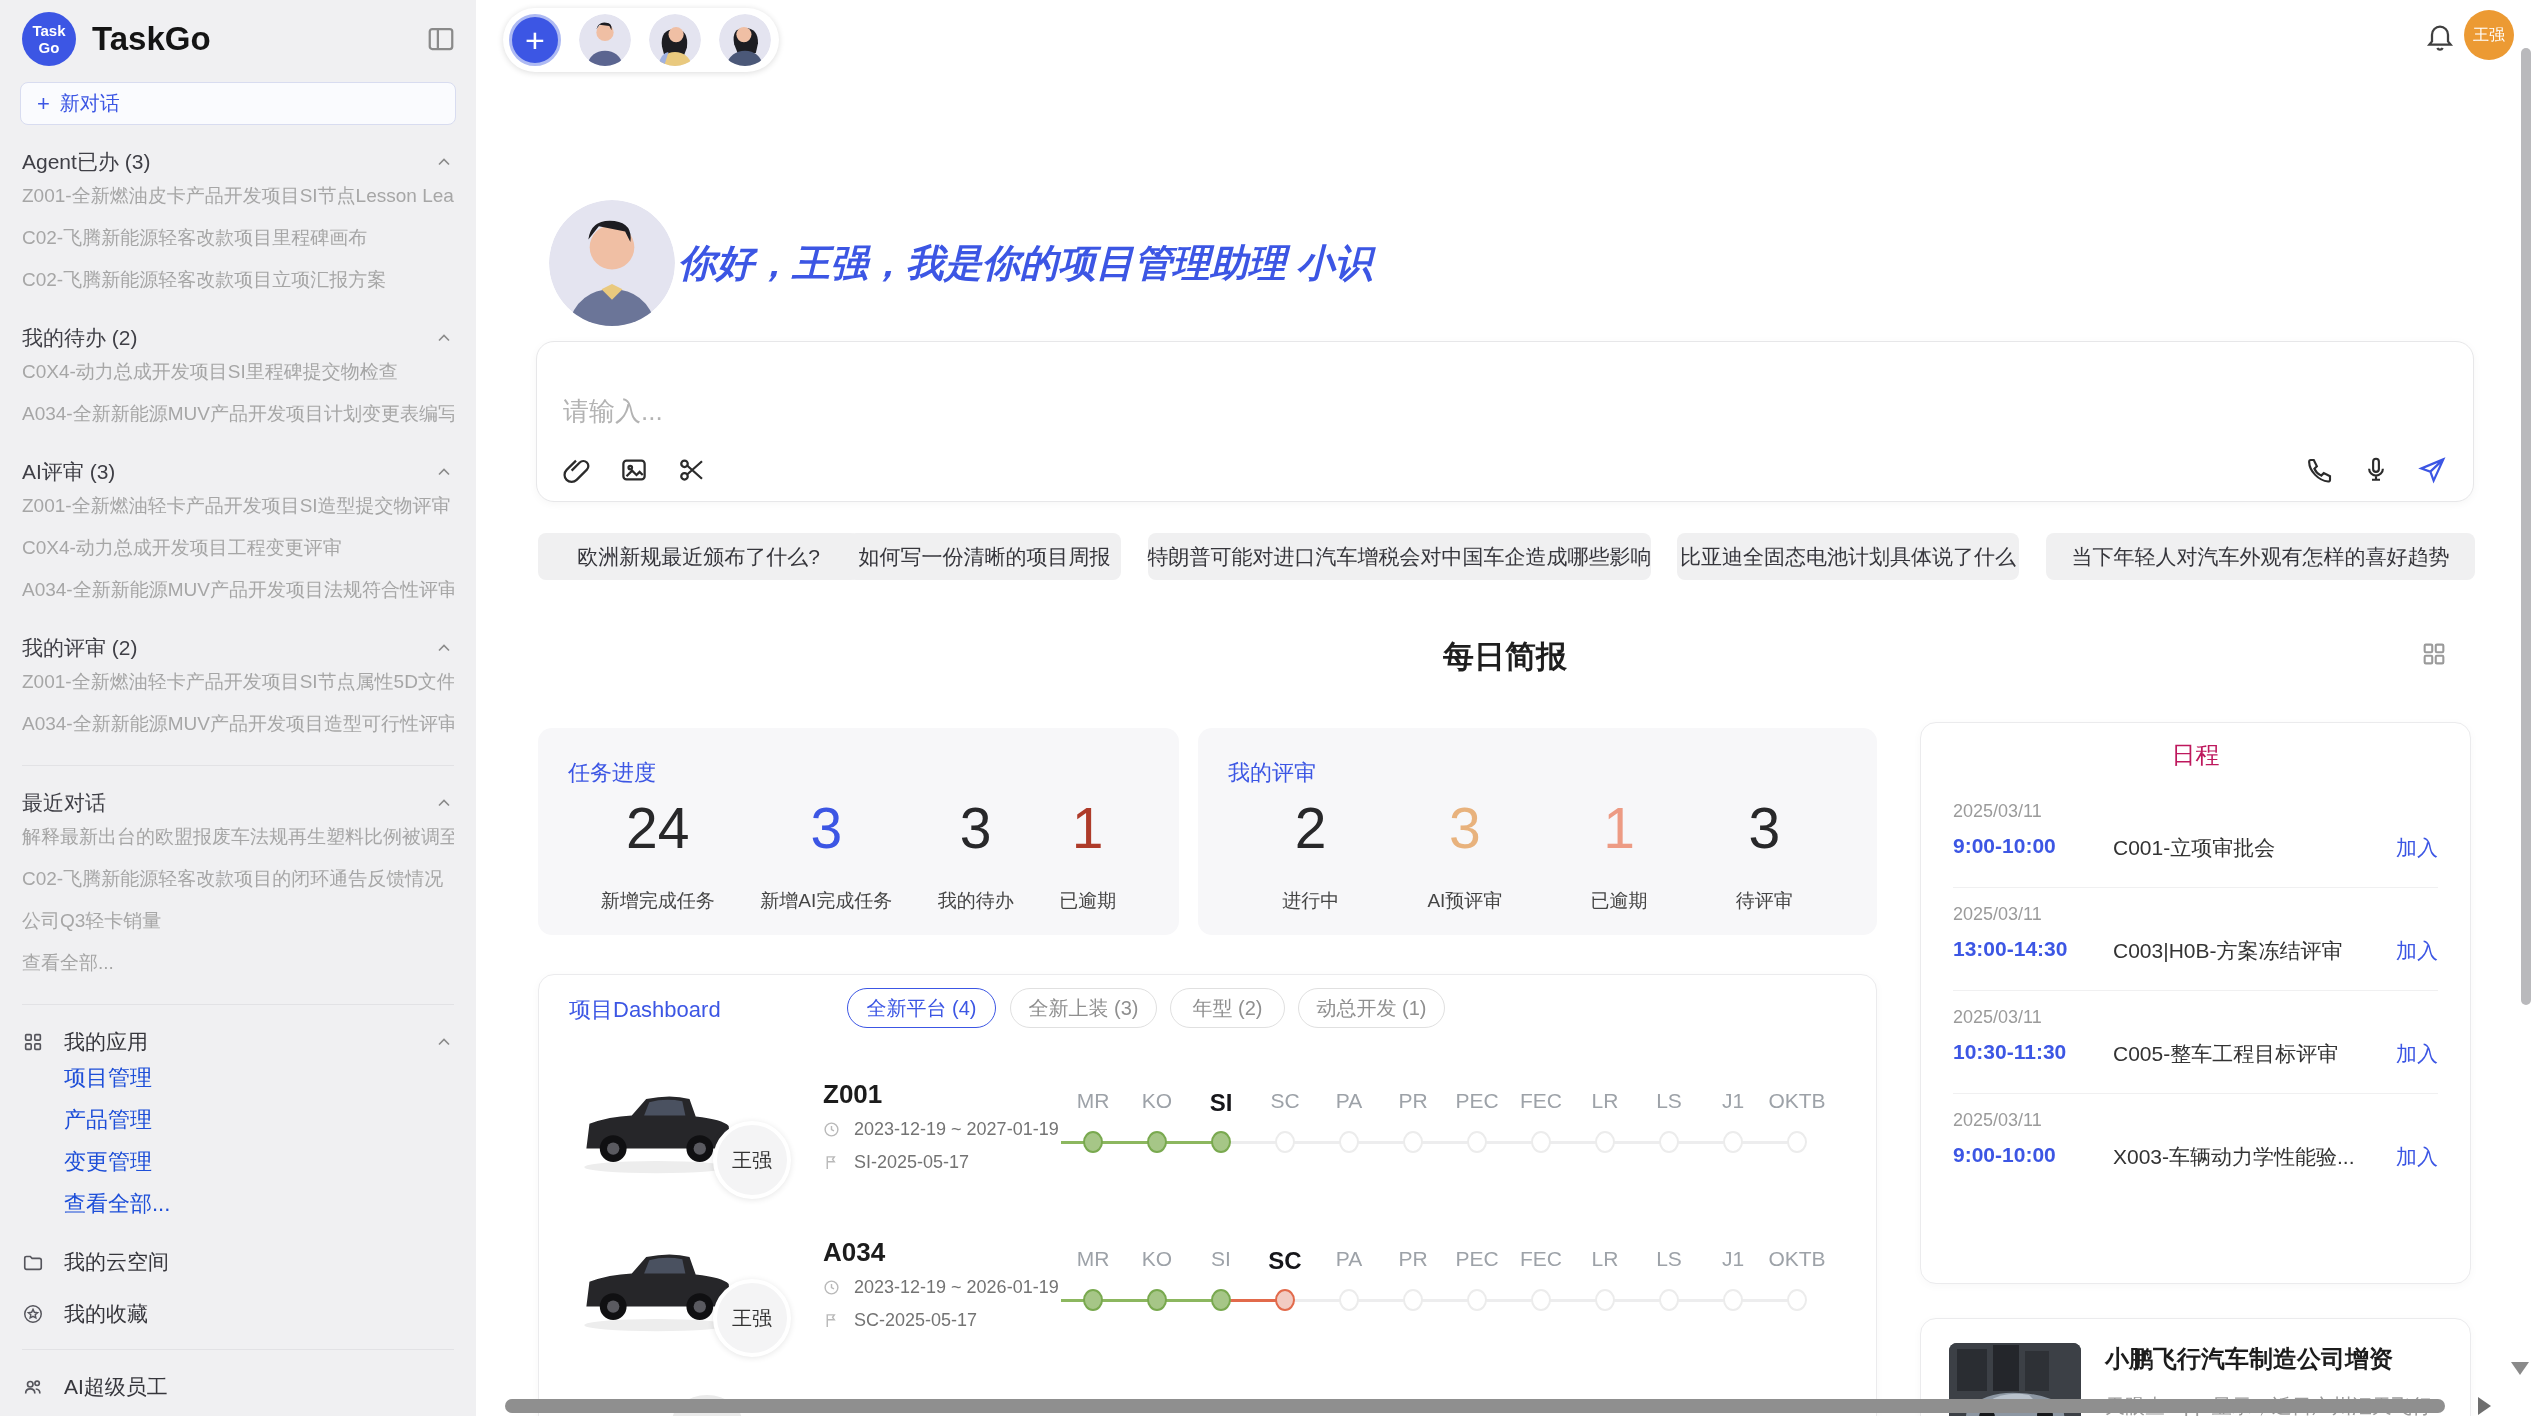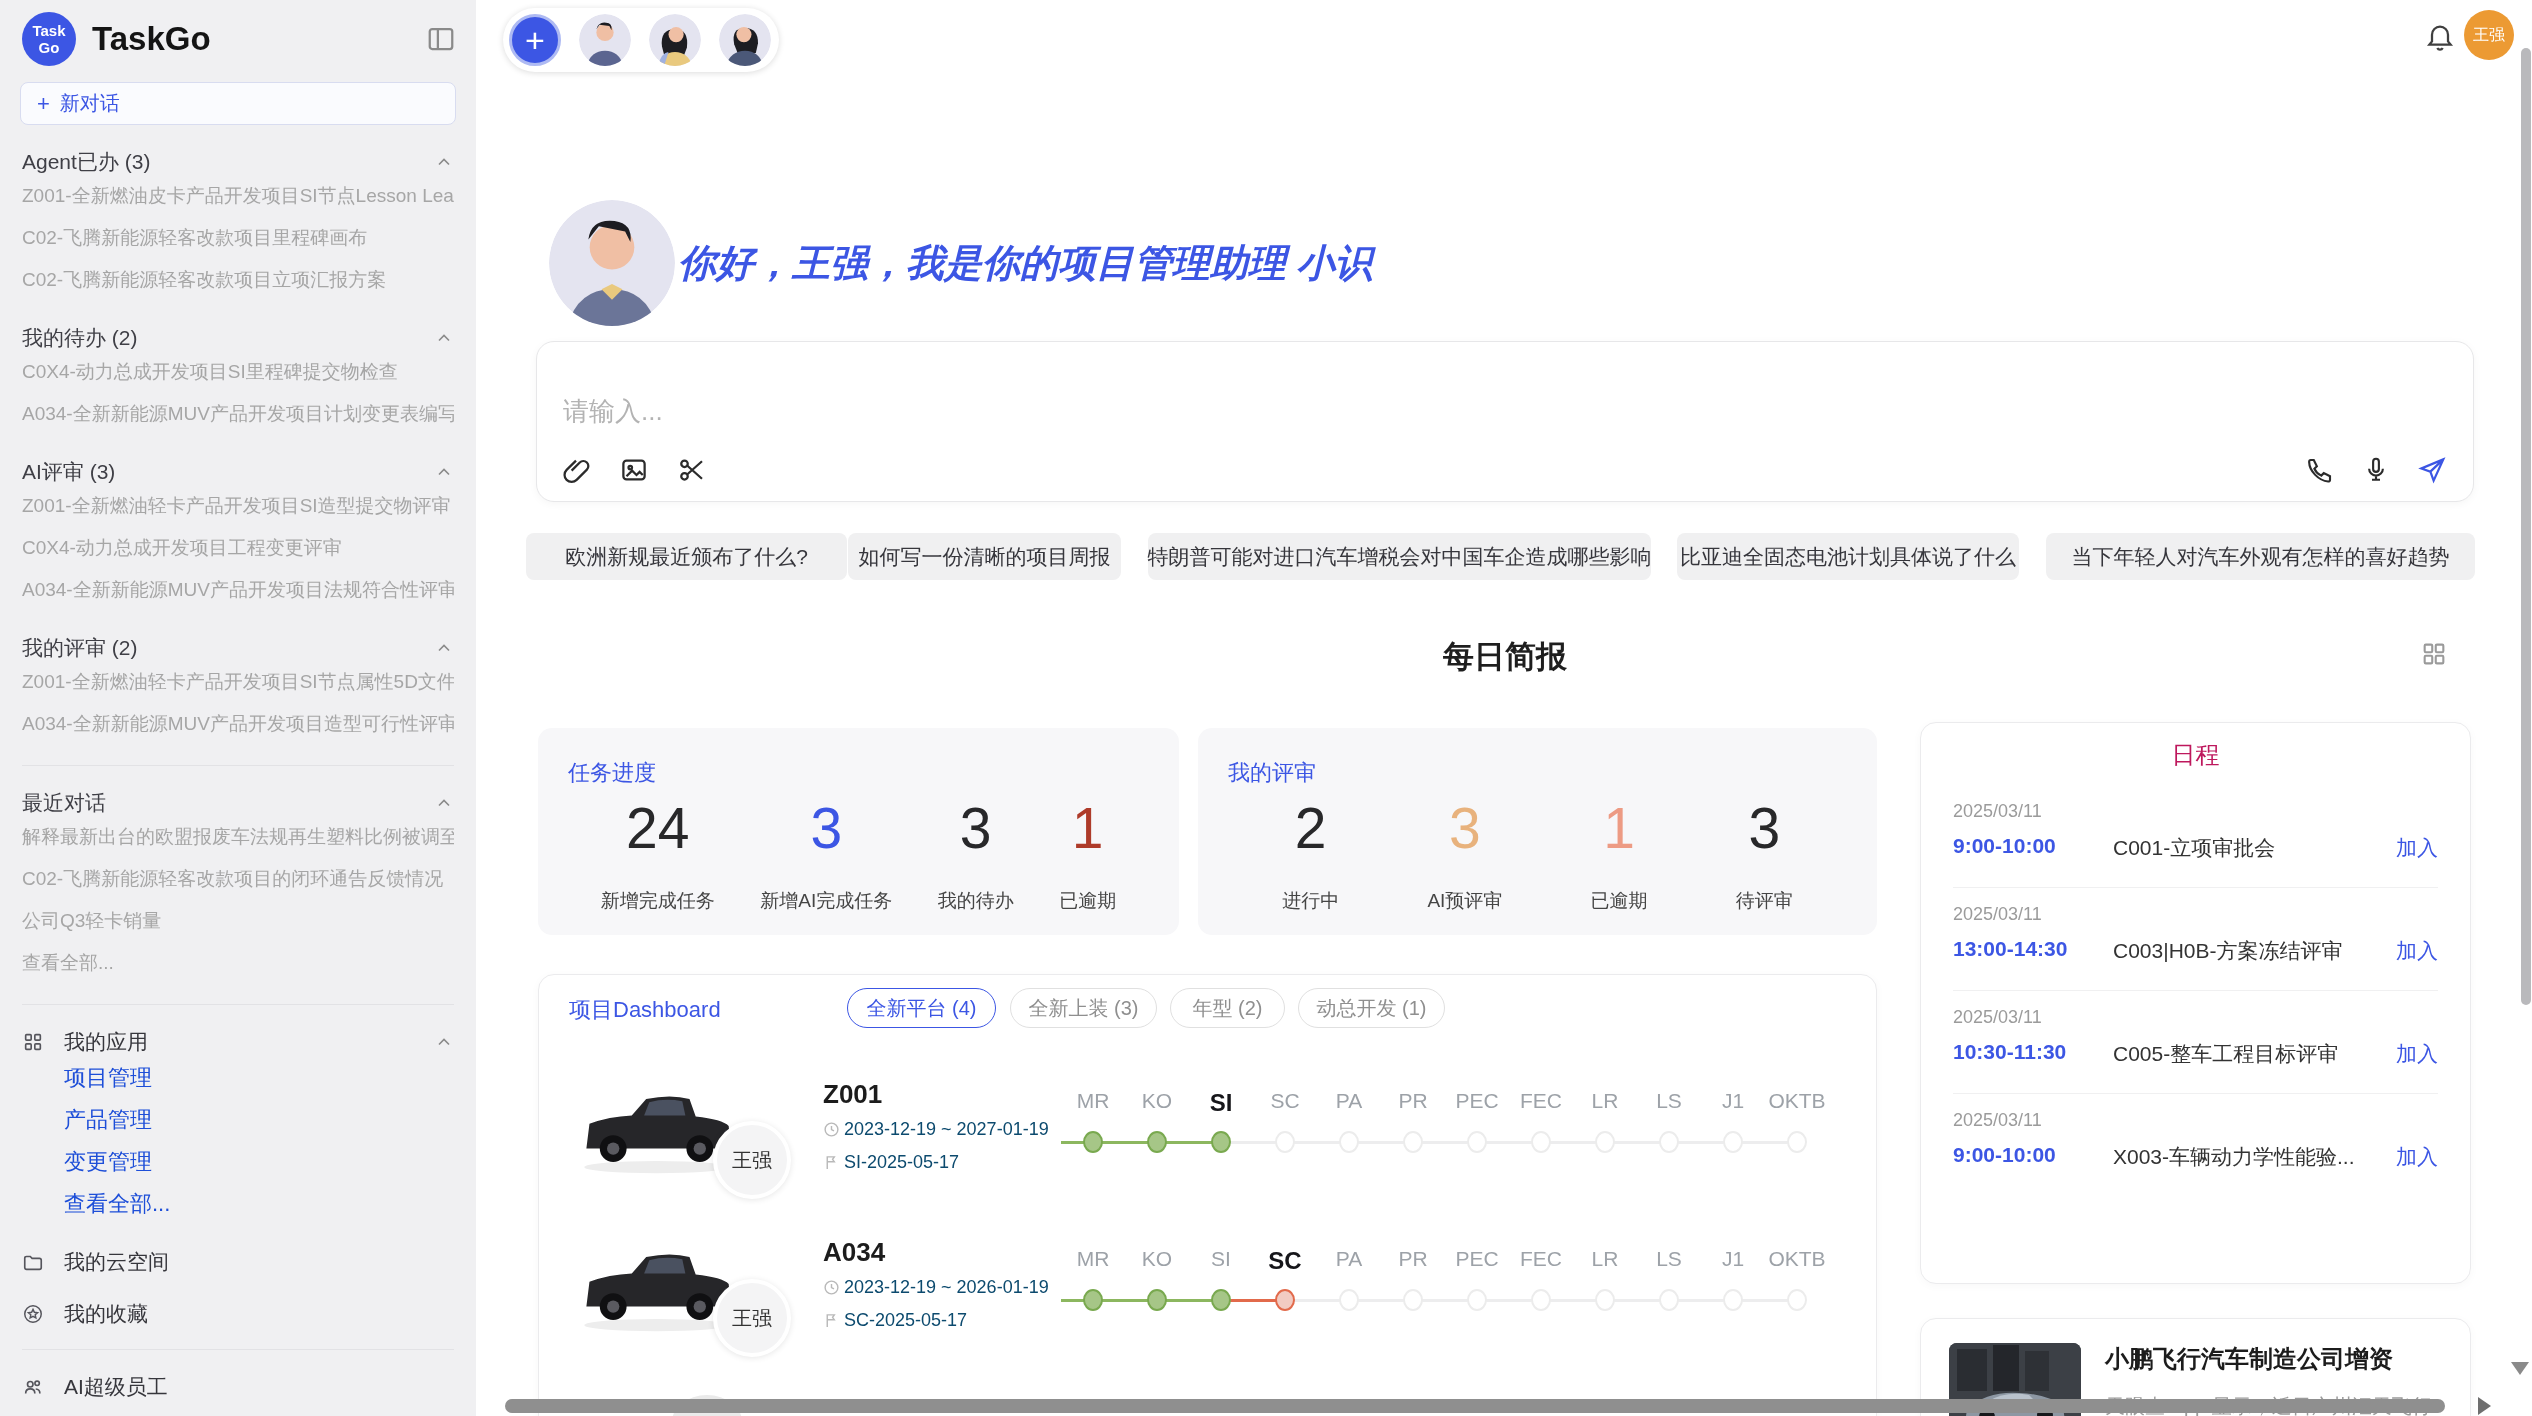--- a/index.html
+++ b/index.html
@@ -98,22 +98,22 @@
   .tab { position:absolute; top:13px; height:40px; border-radius:20px; border:1px solid #e0e0e0;
     color:#8f8f8f; font-size:20px; display:flex; align-items:center; justify-content:center;
     cursor:pointer; background:#fff; white-space:nowrap; }
   .tab.active { border:1px solid #3c56e4; color:#3c56e4; }
 
   .truck { position:absolute; left:35px; width:165px; height:108px; }
   .owner-badge { position:absolute; left:174px; width:78px; height:78px; border-radius:50%;
     background:#f4f4f5; border:4px solid #fff; box-shadow:0 1px 6px rgba(0,0,0,.10);
     display:flex; align-items:center; justify-content:center; font-size:20px; color:#333; }
   .proj-code { position:absolute; left:284px; font-size:26px; font-weight:bold; color:#1c1c1c; }
-  .proj-meta { position:absolute; left:284px; display:flex; align-items:center; gap:4px;
-    font-size:18px; color:#0c4a6e; }
+  .proj-meta { position:absolute; left:284px; display:flex; align-items:center; gap:14px;
+    font-size:18px; color:#737373; }
   .proj-meta .ic { width:17px; height:17px; color:#b9b9b9; }
 
   .ms-strip { position:absolute; left:522px; width:768px; height:116px; }
   .ms-labels { display:flex; }
   .ms-labels span { width:64px; text-align:center; font-size:21px; color:#9da2a8; }
   .ms-labels span.active { color:#16161a; font-weight:bold; font-size:24px; }
   .ms-line { position:absolute; top:52px; height:3px; }
   .ms-line.g { background:#8cb75f; } .ms-line.r { background:#e26a4b; } .ms-line.n { background:#ededee; }
   .ms-dots { position:absolute; top:42px; left:0; display:flex; }
   .ms-dots i { width:20px; height:22px; border-radius:50%; margin:0 22px; background:#fff; border:2px solid #ececec; }
@@ -374,21 +374,21 @@
           </svg>
         </span>
       <span class="comp-ic blue">
           <svg viewBox="0 0 24 24" fill="none" stroke="currentColor" stroke-width="1.8">
             <path d="M21 3.5 3.5 10.8l7.2 2.5 2.6 7.2zM21 3.5 10.7 13.3"></path>
           </svg>
         </span>
     </div>
   </div>
 
-  <div class="chip" style="left:50px;width:321px">欧洲新规最近颁布了什么?</div>
+  <div class="chip" style="left:62px;width:321px">欧洲新规最近颁布了什么?</div>
   <div class="chip" style="left:372px;width:273px">如何写一份清晰的项目周报</div>
   <div class="chip" style="left:672px;width:503px">特朗普可能对进口汽车增税会对中国车企造成哪些影响</div>
   <div class="chip" style="left:1201px;width:342px">比亚迪全固态电池计划具体说了什么</div>
   <div class="chip" style="left:1570px;width:429px">当下年轻人对汽车外观有怎样的喜好趋势</div>
 
   <div class="brief-title">每日简报</div>
   <div class="layout-ic">
     <svg viewBox="0 0 24 24" fill="none" stroke="currentColor" stroke-width="1.8">
         <rect x="4" y="4" width="6.5" height="6.5" rx="1"></rect>
         <rect x="13.5" y="4" width="6.5" height="6.5" rx="1"></rect>

